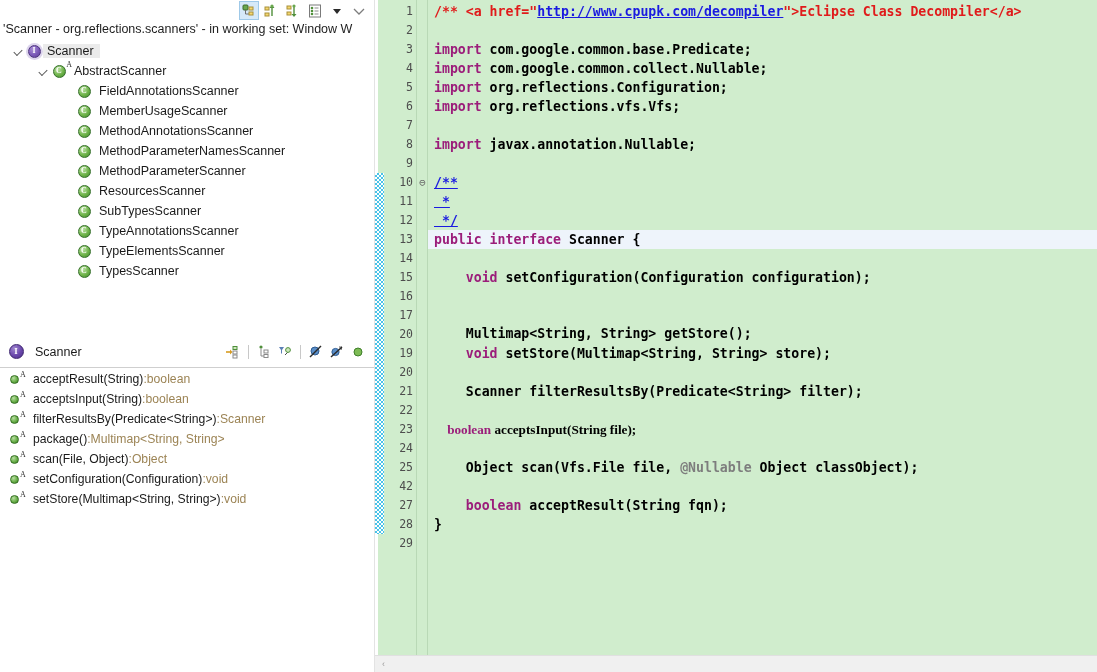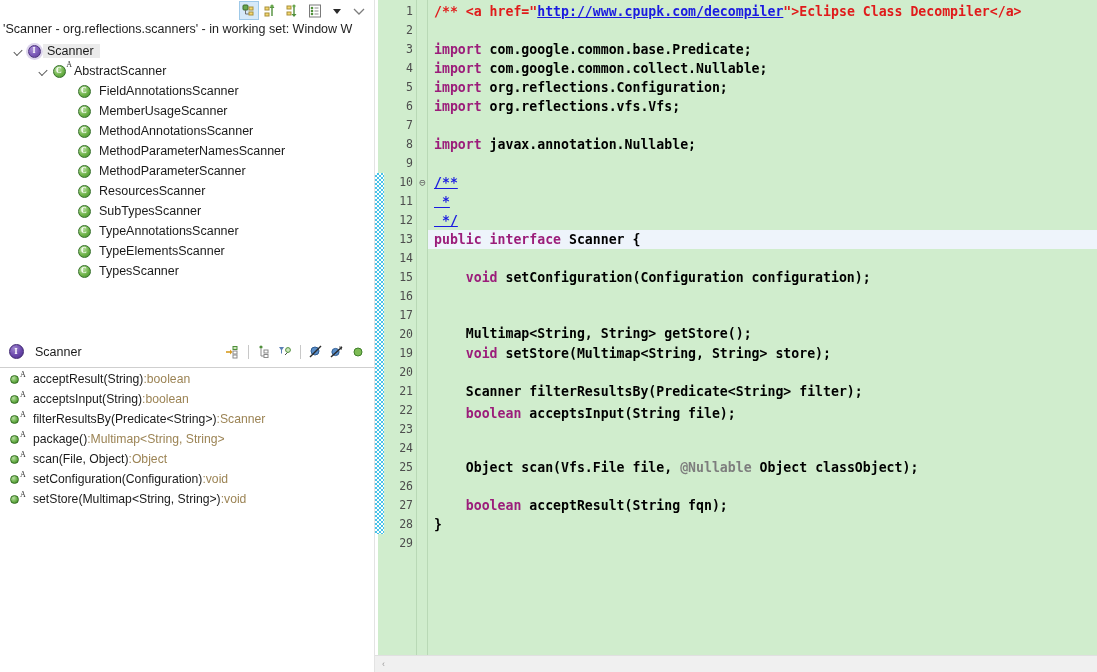--- a/index.html
+++ b/index.html
@@ -460,21 +460,21 @@
         <div class="gnum" style="top: 287px;">16</div>
         <div class="gnum" style="top: 306px;">17</div>
         <div class="gnum" style="top: 325px;">20</div>
         <div class="gnum" style="top: 344px;">19</div>
         <div class="gnum" style="top: 363px;">20</div>
         <div class="gnum" style="top: 382px;">21</div>
         <div class="gnum" style="top: 401px;">22</div>
         <div class="gnum" style="top: 420px;">23</div>
         <div class="gnum" style="top: 439px;">24</div>
         <div class="gnum" style="top: 458px;">25</div>
-        <div class="gnum" style="top: 477px;">26</div>
+        <div class="gnum" style="top: 477px;">42</div>
         <div class="gnum" style="top: 496px;">27</div>
         <div class="gnum" style="top: 515px;">28</div>
         <div class="gnum" style="top: 534px;">29</div>
       </div>
     <div class="gutter-sep"></div>
     <div class="gutter-sep2"></div>
     <div class="code" id="code-area">
         <div class="cline" style="top: 2px;"><span class="cmt">/** &lt;a href="</span><span class="lnk">http://www.cpupk.com/decompiler</span><span class="cmt">"&gt;Eclipse Class Decompiler&lt;/a&gt; </span></div>
         <div class="cline" style="top: 40px;"><span class="kw">import </span><span class="plain">com.google.common.base.Predicate;</span></div>
         <div class="cline" style="top: 59px;"><span class="kw">import </span><span class="plain">com.google.common.collect.Nullable;</span></div>
@@ -489,21 +489,21 @@
         <div class="cline cur" style="top: 230px;"><span class="kw">public interface </span><span class="plain">Scanner {</span></div>
         <div class="cline" style="top: 249px;"></div>
         <div class="cline" style="top: 268px;"><span class="plain">    </span><span class="kw">void</span><span class="plain"> setConfiguration(Configuration configuration);</span></div>
         <div class="cline" style="top: 287px;"></div>
         <div class="cline" style="top: 296px; margin-top: 28px;"><span class="plain">    Multimap&lt;String, String&gt; getStore();</span></div>
         <div class="cline" style="top: 325px;"></div>
         <div class="cline" style="top: 344px;"><span class="plain">    </span><span class="kw">void</span><span class="plain"> setStore(Multimap&lt;String, String&gt; store);</span></div>
         <div class="cline" style="top: 363px;"></div>
         <div class="cline" style="top: 382px;"><span class="plain">    Scanner filterResultsBy(Predicate&lt;String&gt; filter);</span></div>
         <div class="cline" style="top: 401px;"></div>
-        <div class="cline" style="top: 404px;"><span class="plain">    </span><span class="kw">boolean</span><span class="plain"> acceptsInput(String file);</span></div>
+        <div class="cline" style="top: 420px; font-family: Liberation Serif, serif;"><span class="plain">    </span><span class="kw">boolean</span><span class="plain"> acceptsInput(String file);</span></div>
         <div class="cline" style="top: 439px;"></div>
         <div class="cline" style="top: 458px;"><span class="plain">    Object scan(Vfs.File file, </span><span class="ann">@Nullable</span><span class="plain"> Object classObject);</span></div>
         <div class="cline" style="top: 477px;"></div>
         <div class="cline" style="top: 496px;"><span class="plain">    </span><span class="kw">boolean</span><span class="plain"> acceptResult(String fqn);</span></div>
         <div class="cline" style="top: 515px;"><span class="plain">}</span></div>
         <div class="cline" style="top: 534px;"></div>
       </div>
   <div class="fold" style="top: 173px;">⊖</div>
     </div>
 

